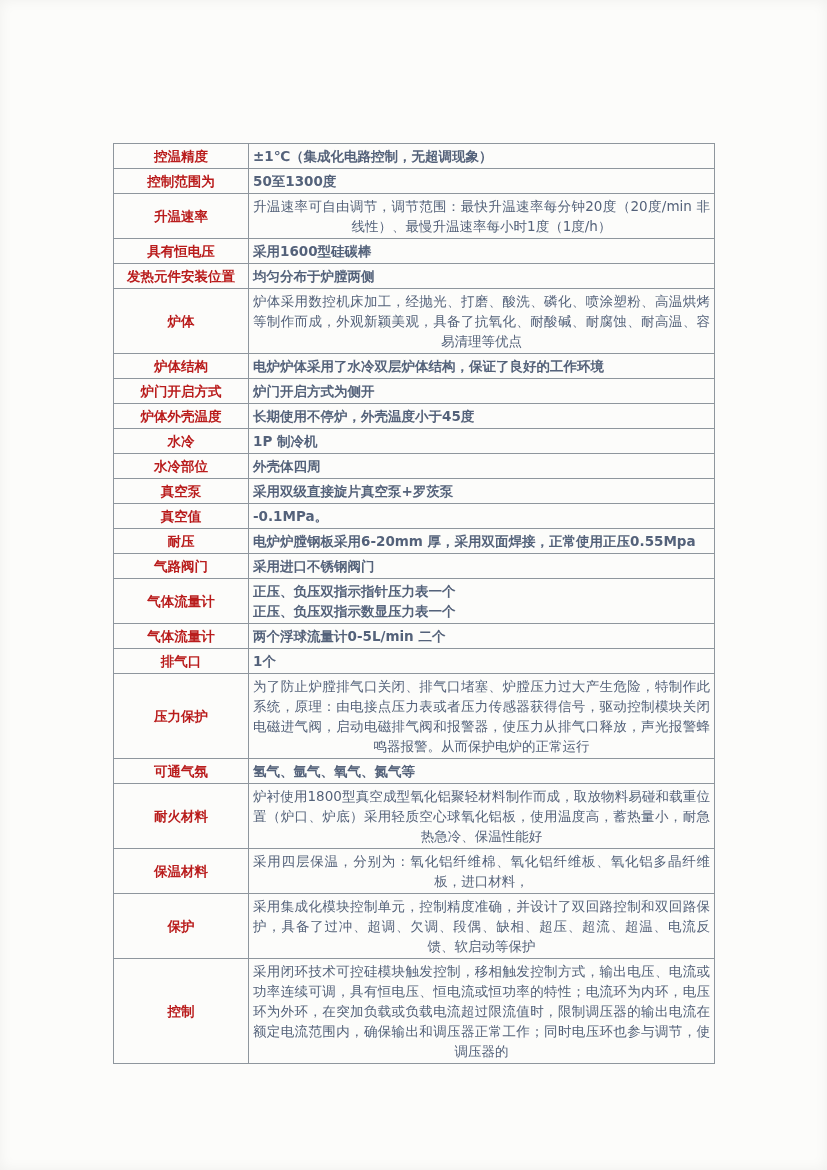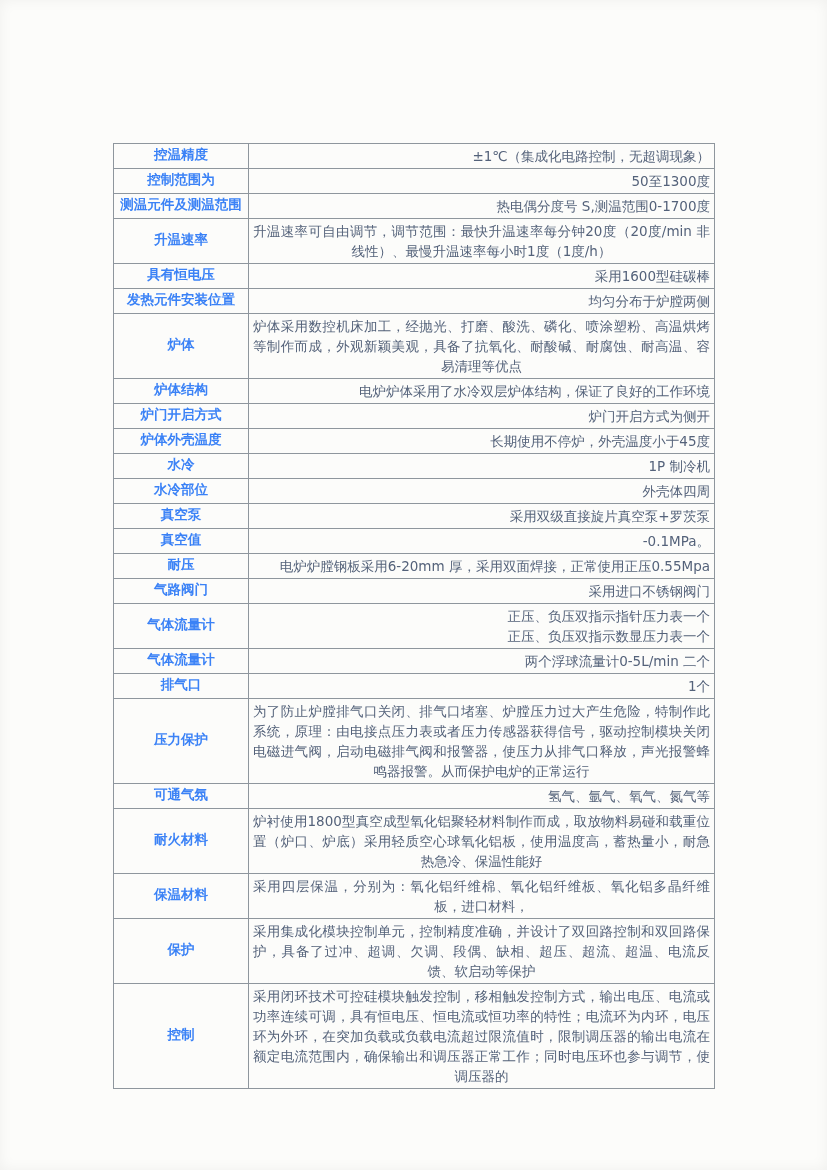--- a/index.html
+++ b/index.html
@@ -29,24 +29,23 @@
     border:1px solid #8e969d;
     padding:2px 4px;
     vertical-align:middle;
     font-size:13.5px;
     line-height:20px;
     overflow:hidden;
   }
   table.spec th{
     font-weight:bold;
     text-align:center;
-    color:#3b82f6;
-    font-family:Liberation Mono, monospace;
+    color:#b91c1c;
   }
-  td.v-center{text-align:right;}
+  td.v-center{text-align:left;font-weight:bold;}
   td.v-justify{
     text-align:justify;
     text-align-last:center;
   }
   td.pre{white-space:pre-line;}
 </style>
 </head>
 <body>
 
 <div class="page">
@@ -56,24 +55,20 @@
       <col class="c-value">
     </colgroup>
     <tbody id="spec-body">
         <tr>
           <th scope="row">控温精度</th>
           <td class="v-center">±1℃（集成化电路控制，无超调现象）</td>
         </tr>
         <tr>
           <th scope="row">控制范围为</th>
           <td class="v-center">50至1300度</td>
-        </tr>
-        <tr>
-          <th scope="row">测温元件及测温范围</th>
-          <td class="v-center">热电偶分度号 S,测温范围0-1700度</td>
         </tr>
         <tr>
           <th scope="row">升温速率</th>
           <td class="v-justify">升温速率可自由调节，调节范围：最快升温速率每分钟20度（20度/min 非线性）、最慢升温速率每小时1度（1度/h）</td>
         </tr>
         <tr>
           <th scope="row">具有恒电压</th>
           <td class="v-center">采用1600型硅碳棒</td>
         </tr>
         <tr>

